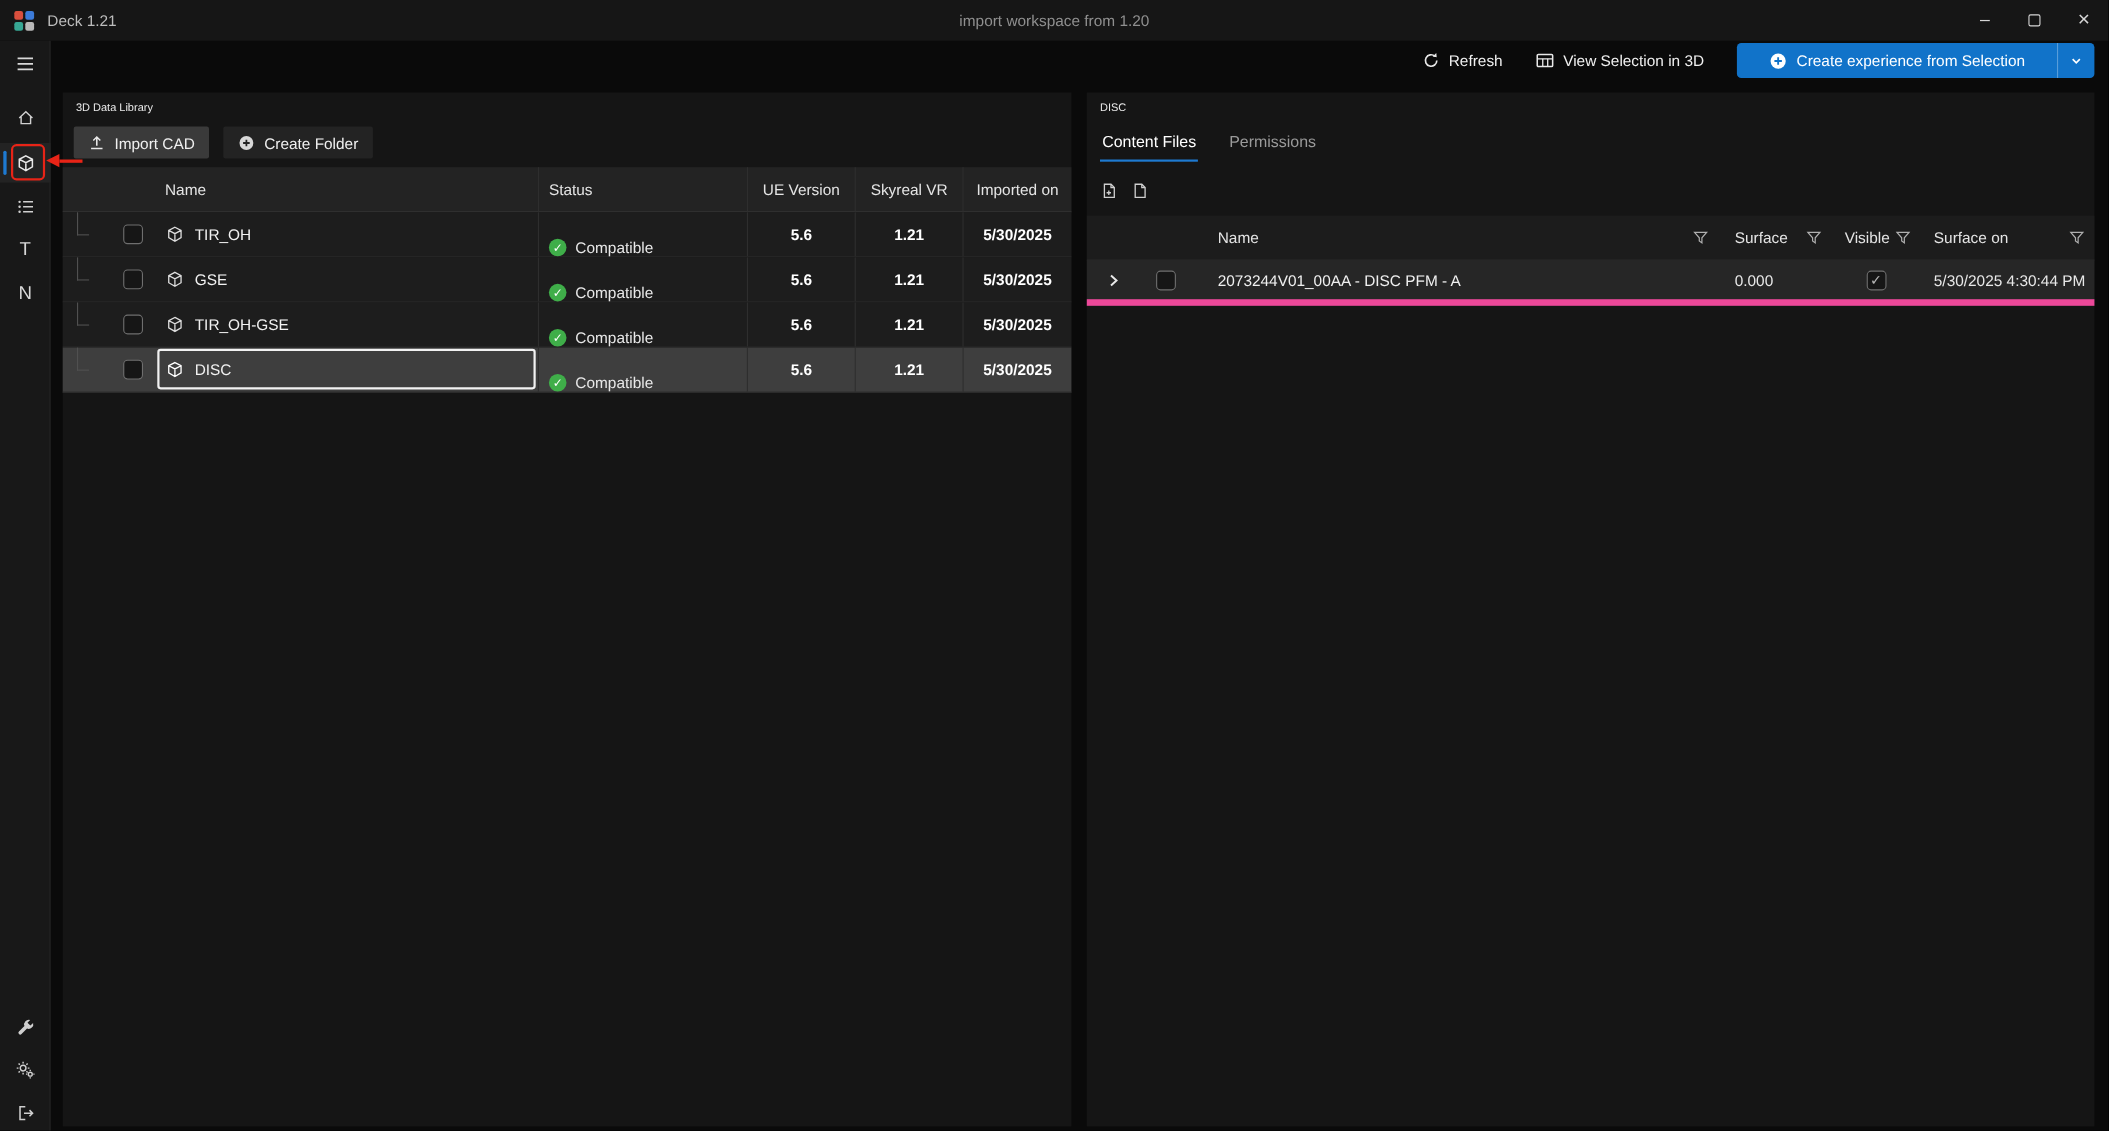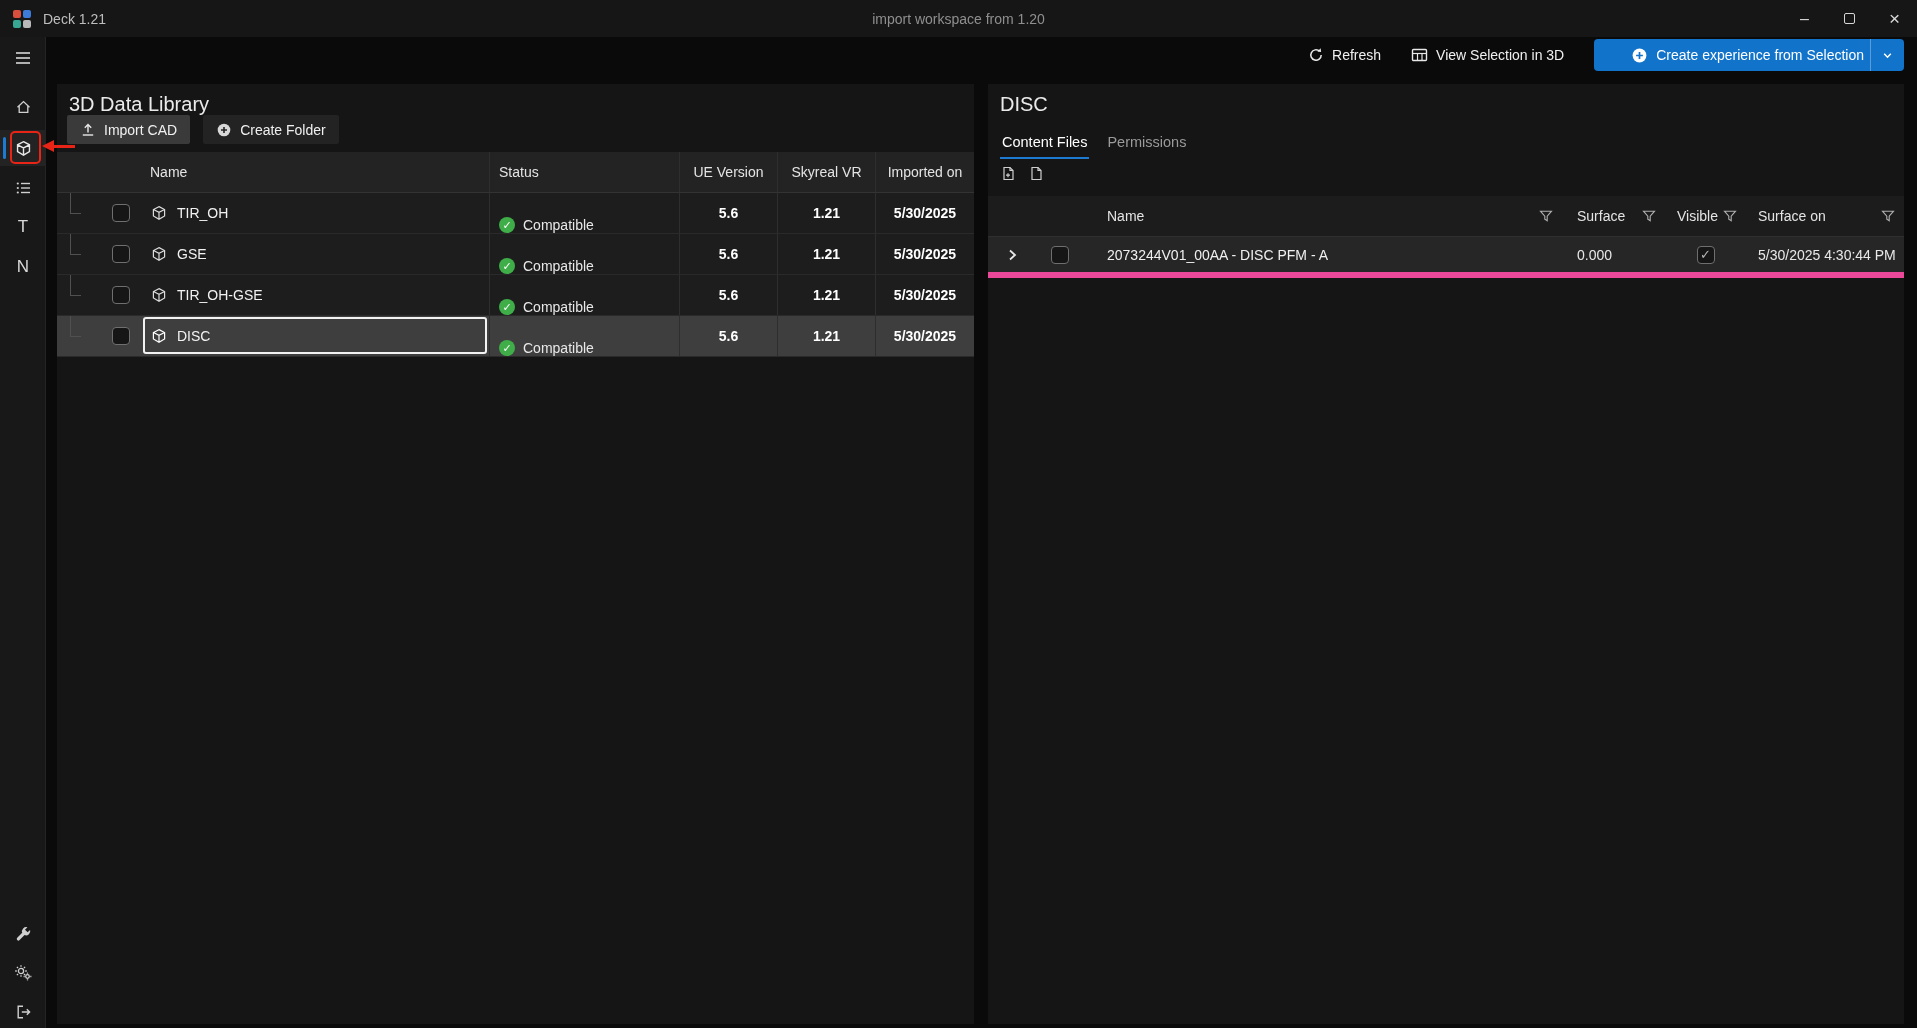--- a/index.html
+++ b/index.html
@@ -31,28 +31,28 @@
 
   
   .anno-box { position:absolute; left:10px; top:131px; width:31px; height:33px; border:2px solid #e82417; border-radius:5px; z-index:50; }
   .anno-arrow-shaft { position:absolute; left:54px; top:145px; width:21px; height:3px; background:#e82417; z-index:50; }
   .anno-arrow-head { position:absolute; left:42px; top:140px; width:0; height:0; border-top:6.5px solid transparent; border-bottom:6.5px solid transparent; border-right:12px solid #e82417; z-index:50; }
 
   
   .toolbar { position:absolute; top:38px; right:13px; height:34px; display:flex; align-items:center; gap:30px; }
   .tbtn { display:flex; align-items:center; gap:8px; color:#f0f0f0; font-size:14px; cursor:default; }
   .split-btn { display:flex; height:32px; border-radius:4px; overflow:hidden; background:#1173c9; color:#fff; }
-  .split-main { display:flex; align-items:center; gap:8px; padding:0 6px; font-size:14px;margin-left:31px; }
+  .split-main { display:flex; align-items:center; gap:8px; padding:0 29px; font-size:14px; }
   .split-caret { width:34px; border-left:1px solid rgba(255,255,255,.3); display:flex; align-items:center; justify-content:center; }
 
   
   .panel { position:absolute; top:84px; bottom:4px; background:#151515; }
   .panel-left { left:57px; width:917px; }
   .panel-right { left:988px; width:916px; }
-  .panel-title { position:absolute; top:9px; left:12px; font-size:20px; color:#eaeaea; }
+  .panel-title { position:absolute; top:9px; left:12px; font-size:10px; color:#eaeaea; }
 
   
   .lib-actions { position:absolute; top:31px; left:10px; display:flex; gap:13px; }
   .abtn { height:29px; display:flex; align-items:center; gap:8px; padding:0 13px; border-radius:2px; font-size:14px; color:#f0f0f0; }
   .abtn.dark { background:#3a3a3a; }
   .abtn.ghost { background:#232323; }
 
   .ltable { position:absolute; top:68px; left:0; right:0; }
   .lhead, .lrow { display:grid; grid-template-columns:40px 40px 352px 190px 98px 98px 99px; height:41px; align-items:stretch; }
   .lhead { background:#232323; border-bottom:1px solid #333; color:#e4e4e4; }
@@ -71,21 +71,21 @@
   .num { font-weight:600; color:#fff; }
   .status-cell { padding-left:9px; gap:8px;align-items:flex-end; }
   .green-check { width:16px; height:16px; border-radius:50%; background:#3fae49; color:#fff; font-size:11px; display:flex; align-items:center; justify-content:center; flex:0 0 auto; }
   .green-check::after { content:"\2713"; }
   .focus-ring { position:absolute; left:86px; top:1px; width:344px; height:37px; border:2px solid #f2f2f2; border-radius:3px; pointer-events:none; }
 
   .checkbox { width:18px; height:18px; border:1px solid #6f6f6f; border-radius:4px; background:#161616; display:inline-flex; align-items:center; justify-content:center; font-size:13px; color:#b5b5b5; flex:0 0 auto; }
   .checkbox.checked::after { content:"\2713"; }
 
   
-  .tabs { position:absolute; top:50px; left:12px; display:flex; gap:16px; }
+  .tabs { position:absolute; top:38px; left:12px; display:flex; gap:26px; }
   .tab { font-size:14.5px; padding:0 2px 7px; }
   .tab.active { color:#fff; border-bottom:2px solid #1e7ad1; }
   .tab.inactive { color:#9a9a9a; }
   .file-actions { position:absolute; top:82px; left:13px; display:flex; gap:14px; align-items:center; }
 
   .rtable { position:absolute; top:112px; left:0; right:0; }
   .rhead, .rrow { display:grid; grid-template-columns:48px 48px 481px 100px 81px 158px; height:41px; align-items:center; }
   .rhead { background:#1c1c1c; border-bottom:1px solid #2f2f2f; color:#e4e4e4; }
   .rrow { background:#262626; border-bottom:6px solid #ec4899; }
   .rh-name { grid-column:1/4; display:flex; align-items:center; justify-content:space-between; padding-left:119px; padding-right:12px; }

